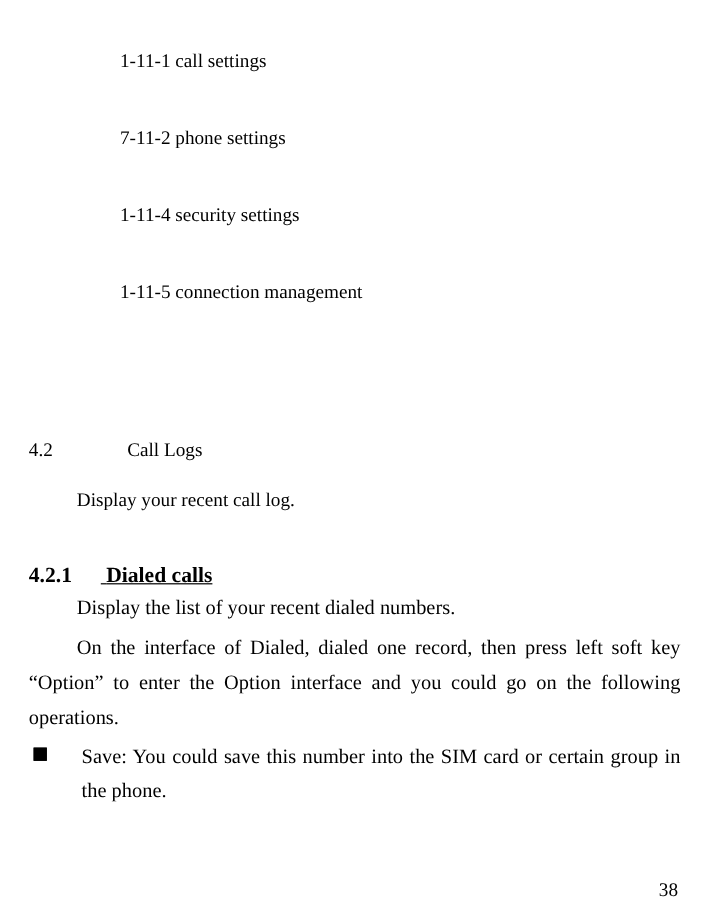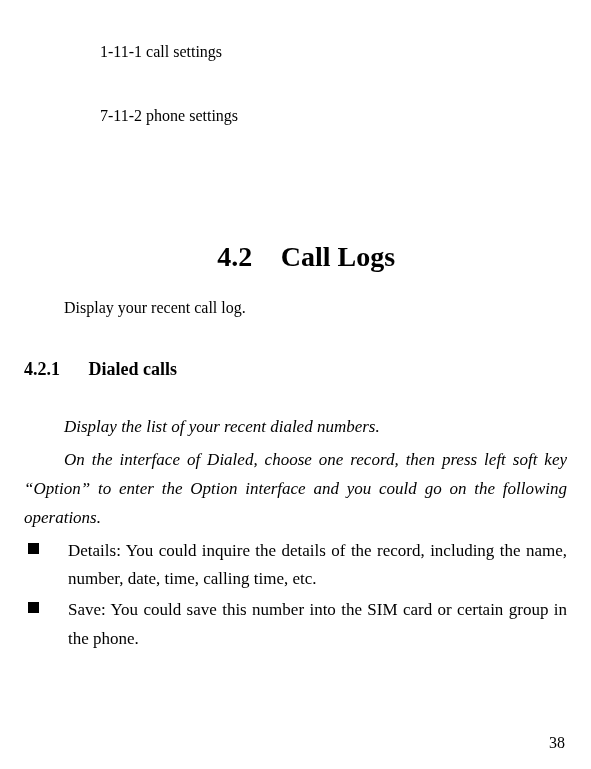--- a/index.html
+++ b/index.html
@@ -17,54 +17,52 @@
     .toc-list {
       margin-left: 76px;
       margin-top: 4px;
     }
     .toc-item {
       margin-bottom: 6px;
       font-size: 16px;
       margin-top: 40px;
     }
     .section-heading-1 {
-      font-size: 28px;
-      font-weight: bold;
+      font-size: 16px;
+      font-weight: normal;
       margin-top: 108px;
       margin-bottom: 18px;
-      text-align: center;
     }
     .section-num-1 {
       display: inline-block;
       min-width: 78px;
     }
     .section-intro {
       margin-left: 40px;
       font-size: 16px;
       margin-bottom: 36px;
     }
     .section-heading-2 {
       font-size: 18px;
       font-weight: bold;
       margin-top: 10px;
-      margin-bottom: 30px;
+      text-decoration: underline;
     }
     .section-num-2 {
       display: inline-block;
       min-width: 60px;
     }
     .body-para {
       font-size: 17px;
       text-align: justify;
       line-height: 1.7;
       margin-bottom: 4px;
     }
     .body-para.indent {
       text-indent: 40px;
-      font-style: italic;
     }
     .bullet-list {
       list-style: none;
       margin-top: 4px;
     }
     .bullet-item {
       position: relative;
       padding-left: 44px;
       font-size: 17px;
       text-align: justify;
@@ -85,40 +83,41 @@
       right: 26px;
       font-size: 16px;
     }
   </style>
 </head>
 <body>
 
 <div class="toc-list">
   <div class="toc-item">1-11-1 call settings</div>
   <div class="toc-item">7-11-2 phone settings</div>
+  <div class="toc-item">1-11-4 security settings</div>
+  <div class="toc-item">1-11-5 connection management</div>
 </div>
 
 <h2 class="section-heading-1">
   <span class="section-num-1">4.2</span>
   <span>Call Logs</span>
 </h2>
 <p class="section-intro">Display your recent call log.</p>
 
 <h3 class="section-heading-2">
   <span class="section-num-2">4.2.1</span>
   <span>Dialed calls</span>
 </h3>
 
 <p class="body-para indent">Display the list of your recent dialed numbers.</p>
-<p class="body-para indent">On the interface of Dialed, choose one record, then press left soft key “Option” to enter the Option interface and you could go on the following operations.</p>
+<p class="body-para indent">On the interface of Dialed, dialed one record, then press left soft key “Option” to enter the Option interface and you could go on the following operations.</p>
 
 <ul class="bullet-list">
   <li class="bullet-item">
     <span class="bullet-marker"></span>
-    <span>Details: You could inquire the details of the record, including the name, number, date, time, calling time, etc.</span>
   </li>
   <li class="bullet-item">
     <span class="bullet-marker"></span>
     <span>Save: You could save this number into the SIM card or certain group in the phone.</span>
   </li>
 </ul>
 
 <div class="page-number">38</div>
 
 </body></html>

